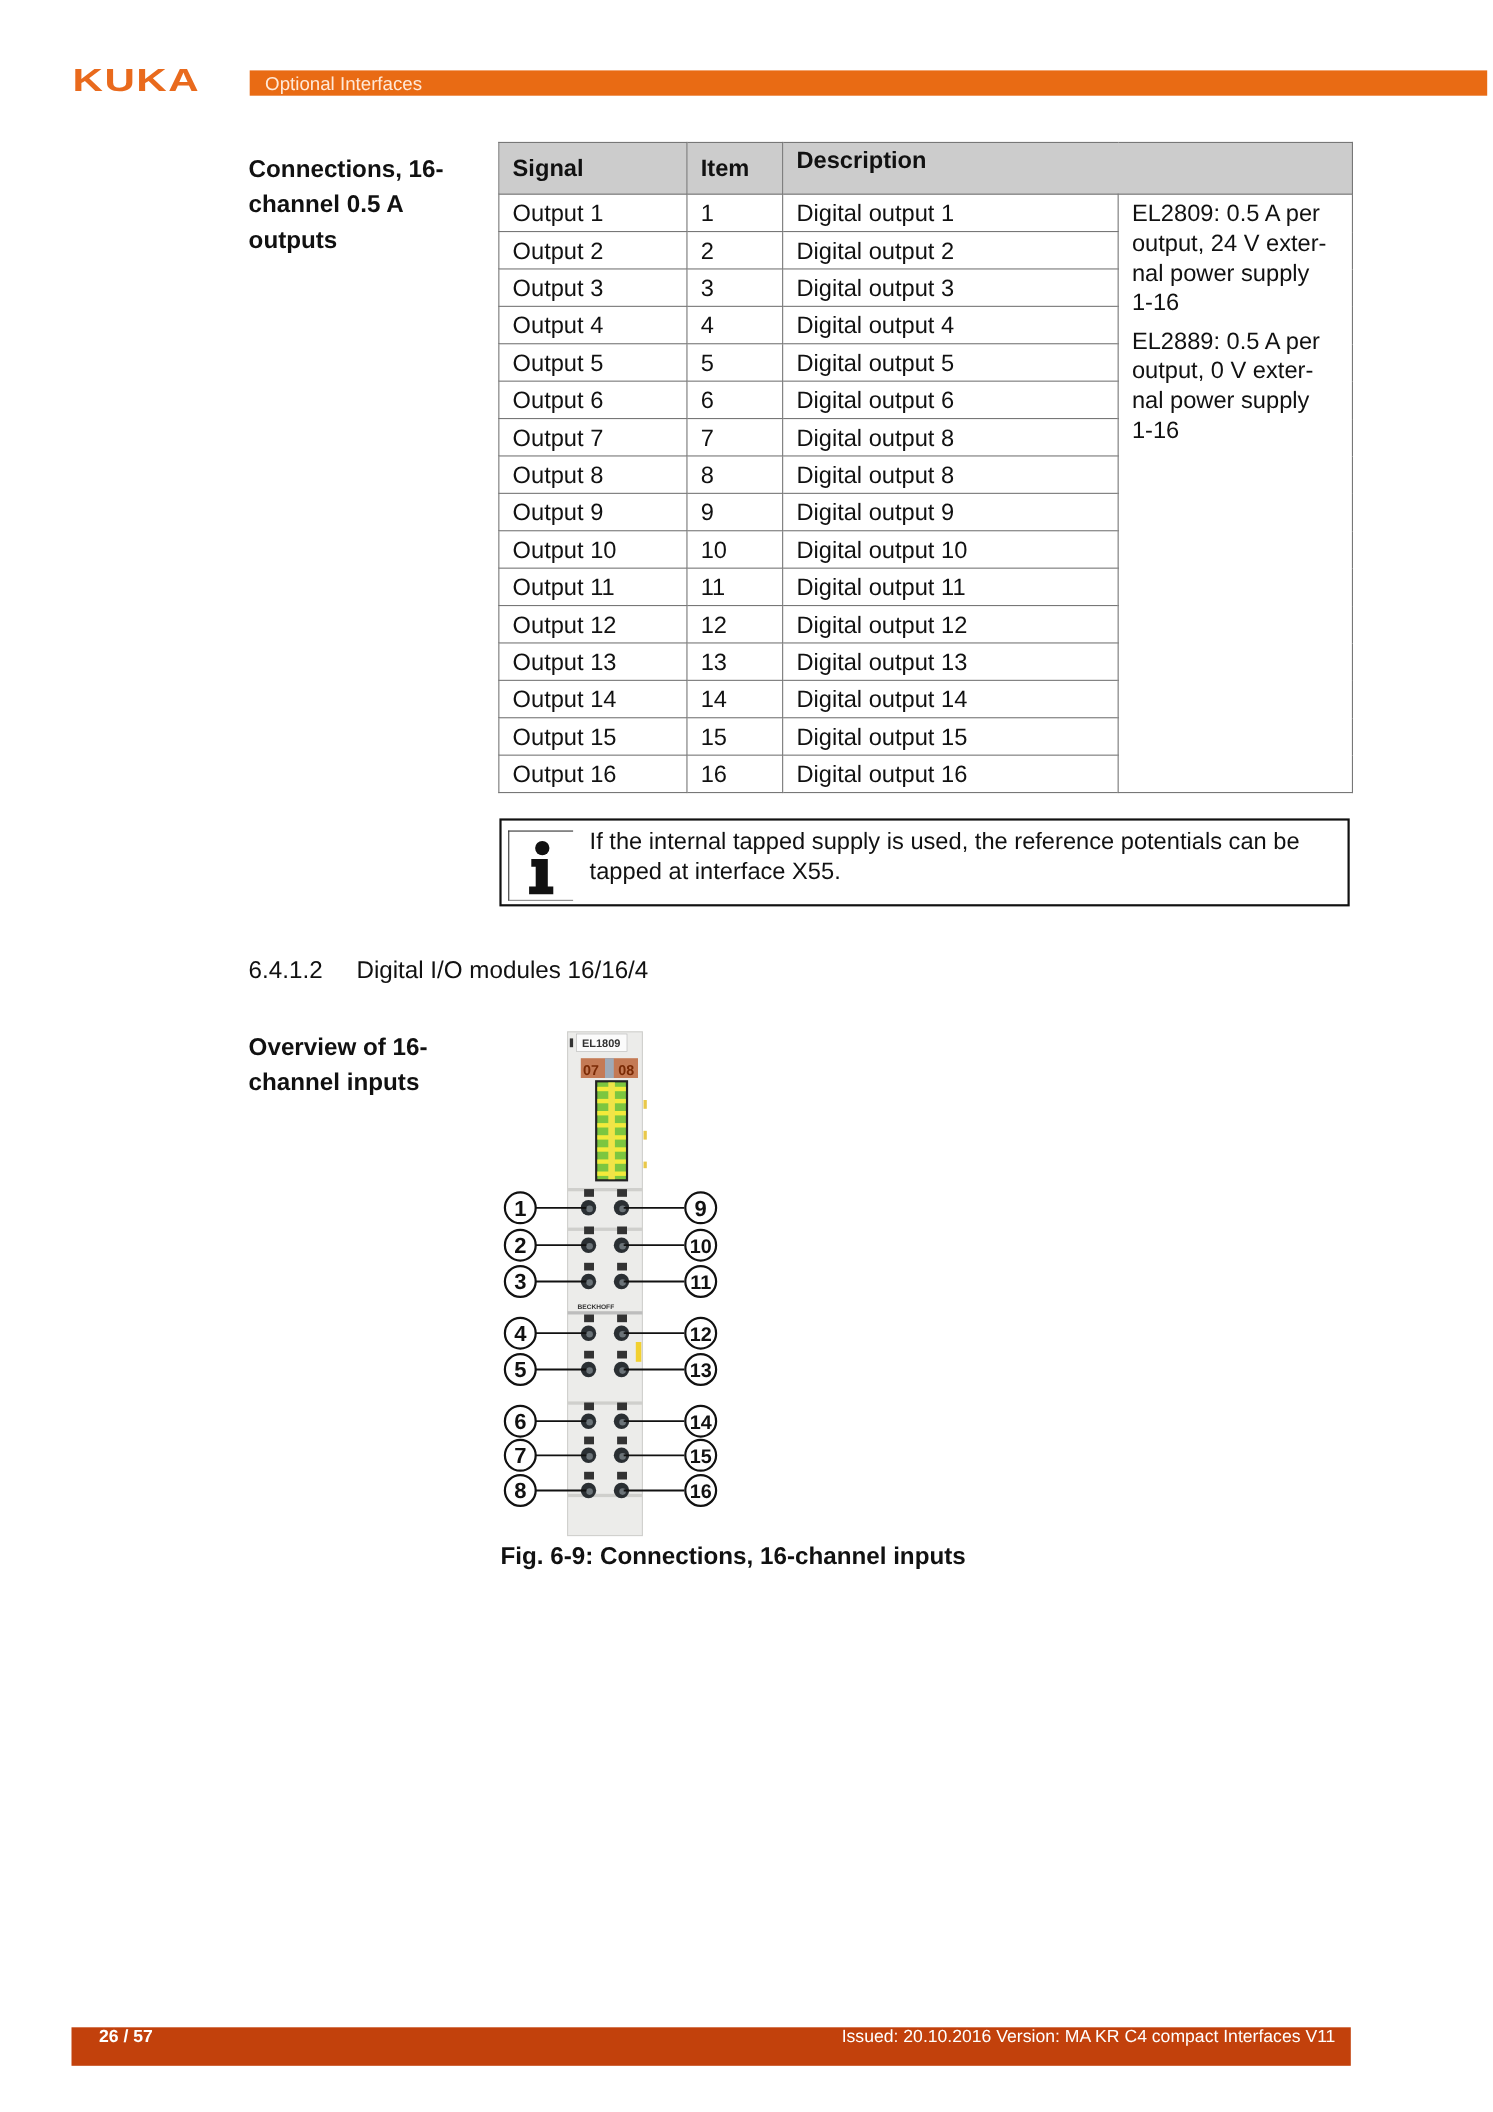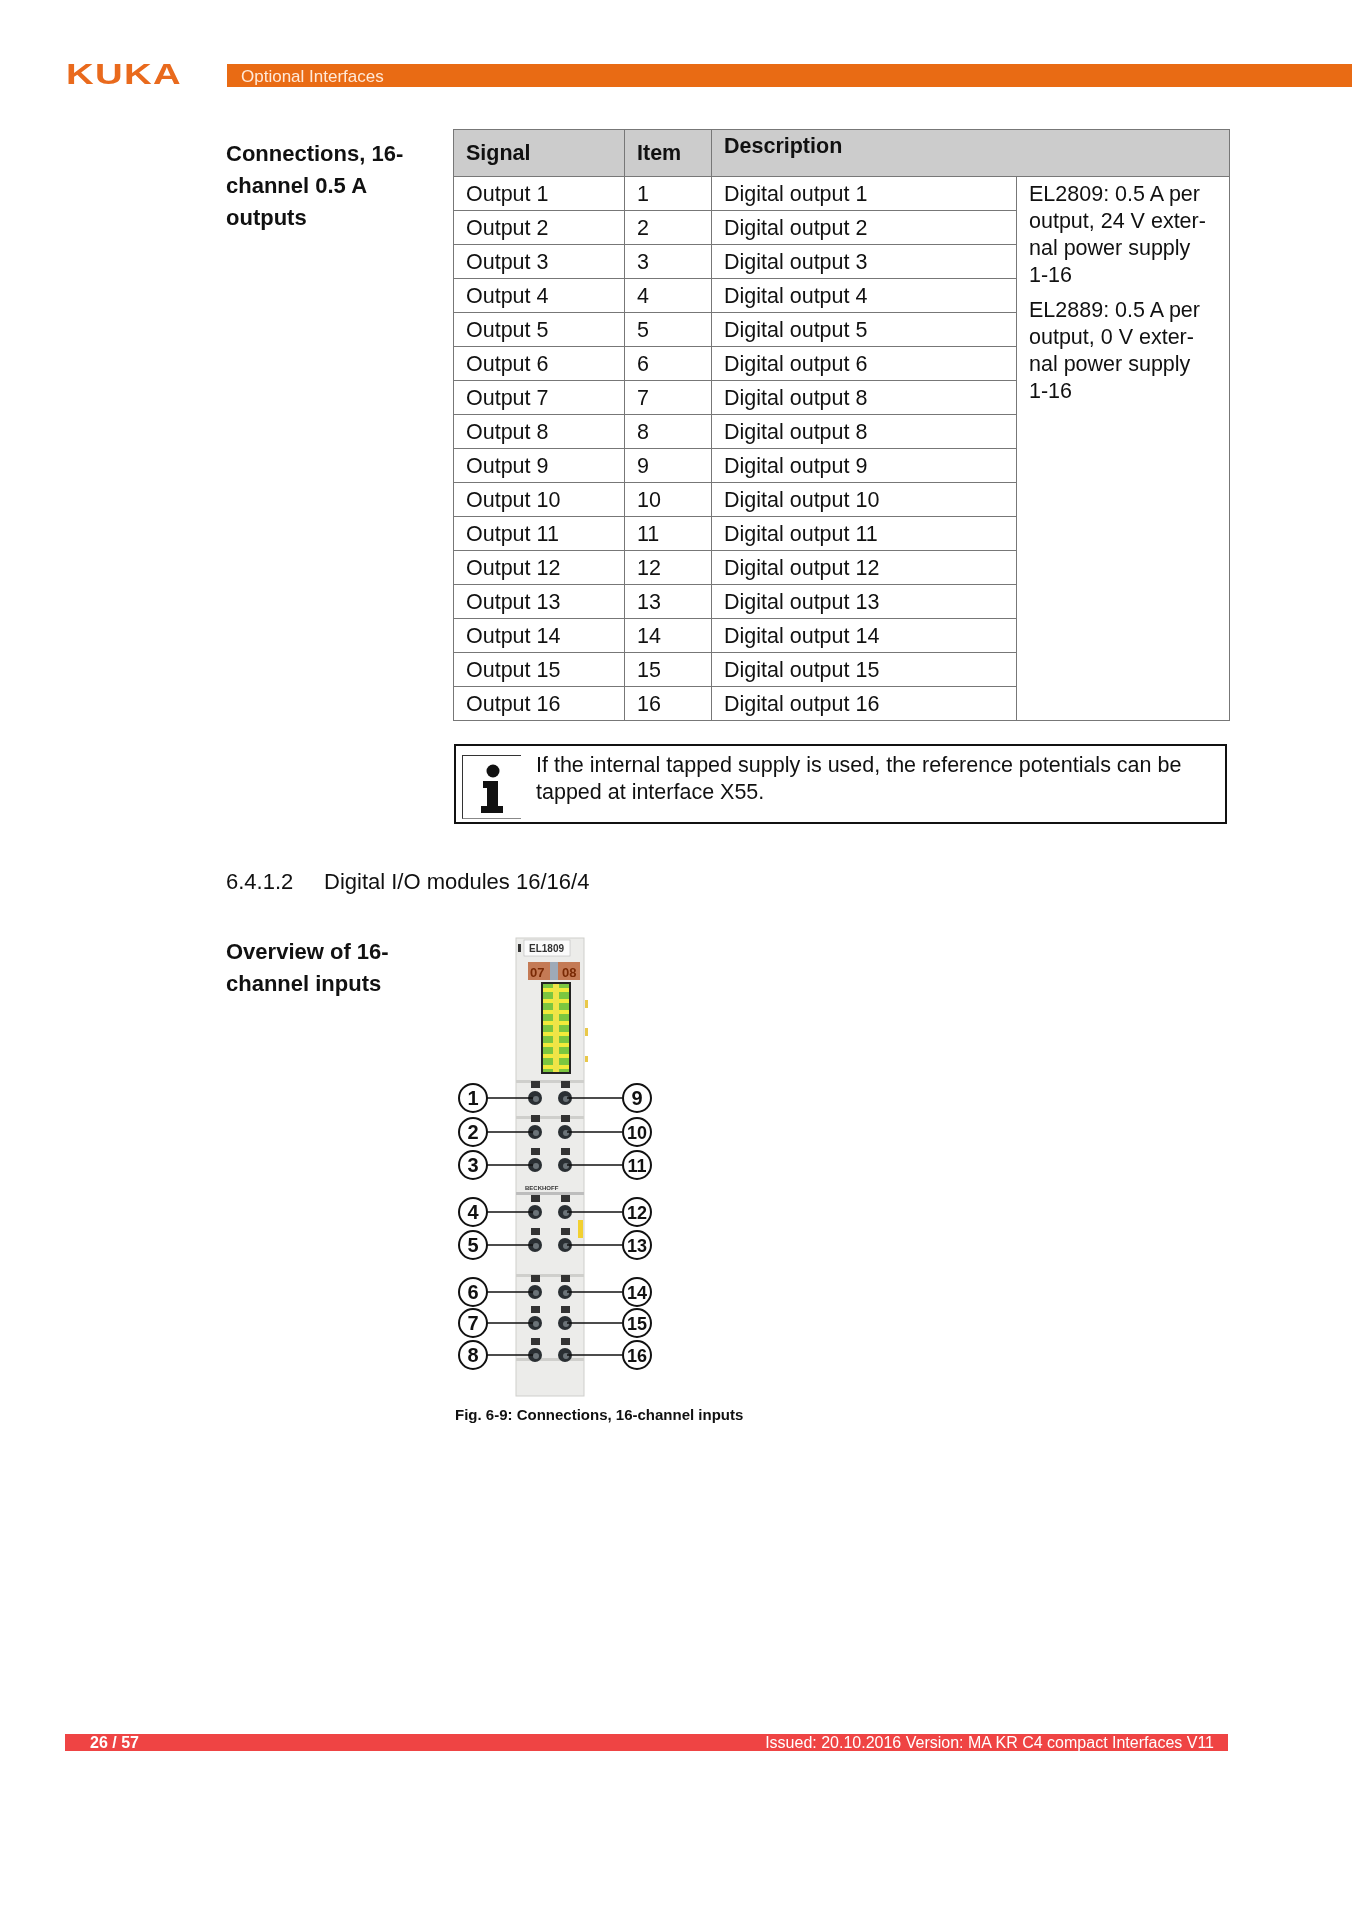--- a/index.html
+++ b/index.html
@@ -46,24 +46,24 @@
     border-left:1.5px solid #333; border-top:1.5px solid #333; border-bottom:1px solid #888;
   }
   .info-text {
     position:absolute; left:80px; top:6px; right:12px; font-size:21.5px; line-height:27px;
   }
   .section-head {
     left:226px; top:868px; font-weight:normal; font-size:22px; line-height:28px;
   }
   .section-head .num { display:inline-block; width:98px; }
   .caption {
-    left:455px; top:1401px; font-weight:bold; font-size:15px; line-height:28px;
+    left:455px; top:1401px; font-weight:bold; font-size:22px; line-height:28px;
   }
   .footer-bar {
-    left:65px; top:1734px; width:1163px; height:17px; background:#ef4444;
+    left:65px; top:1843px; width:1163px; height:35px; background:#c2410c;
   }
   .footer-bar .pg {
     position:absolute; left:25px; top:-1px; color:#fff; font-weight:bold; font-size:16px; line-height:19px;
   }
   .footer-bar .issue {
     position:absolute; right:14px; top:-1px; color:#fff; font-size:16px; line-height:19px;
   }
 </style>
 </head>
 <body>

